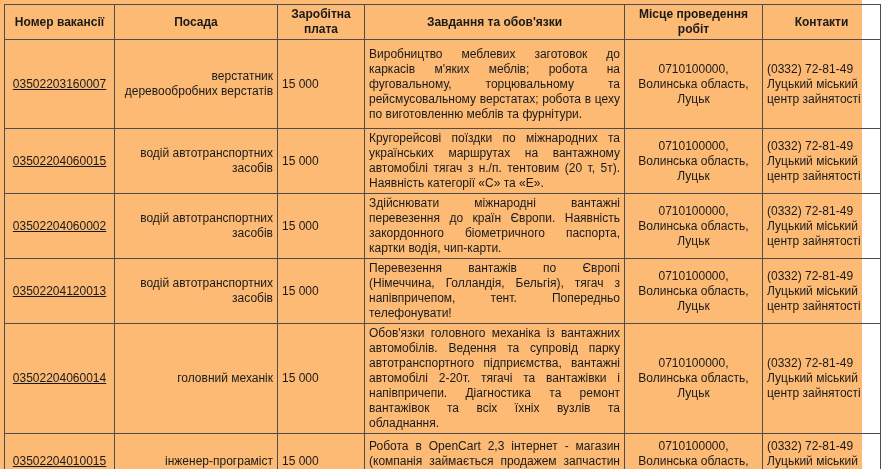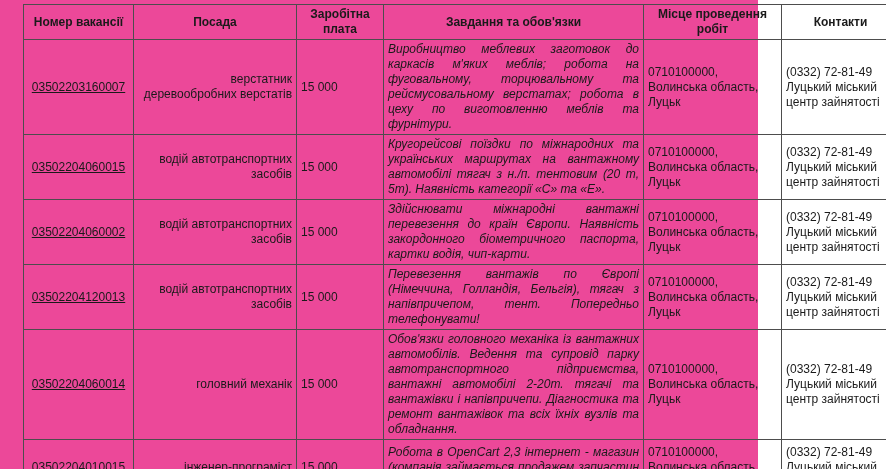--- a/index.html
+++ b/index.html
@@ -3,25 +3,25 @@
 <meta charset="utf-8">
 <style>
   html, body {
     margin: 0;
     padding: 0;
     background: #ffffff;
     font-family: "Liberation Sans", "DejaVu Sans", sans-serif;
     color: #1a1a1a;
   }
   .page {
-    width: 758px;
+    width: 862px;
     height: 469px;
-    background: #ec4899;
+    background: #fdba74;
     box-sizing: border-box;
-    padding: 4px 23px;
+    padding: 4px 4px;
   }
   table.vacancies {
     border-collapse: collapse;
     width: 876px;
     table-layout: fixed;
   }
   table.vacancies th,
   table.vacancies td {
     border: 1px solid #4d4d4d;
     vertical-align: middle;
@@ -33,22 +33,22 @@
   }
   table.vacancies th {
     font-weight: bold;
     text-align: center;
     height: 26px;
     padding: 2px 3px;
   }
   td.c-number   { text-align: center; text-decoration: underline; }
   td.c-position { text-align: right; }
   td.c-salary   { }
-  td.c-tasks    { text-align: justify; padding: 3px 5px; font-style: italic; }
-  td.c-place    { }
+  td.c-tasks    { text-align: justify; padding: 3px 5px; }
+  td.c-place    { text-align: center; }
   td.c-contacts { padding: 2px 6px; }
 
   col.w-number   { width: 110px; }
   col.w-position { width: 163px; }
   col.w-salary   { width: 87px;  }
   col.w-tasks    { width: 260px; }
   col.w-place    { width: 138px; }
   col.w-contacts { width: 118px; }
 
   tr.r0 td { height: 89px; }

